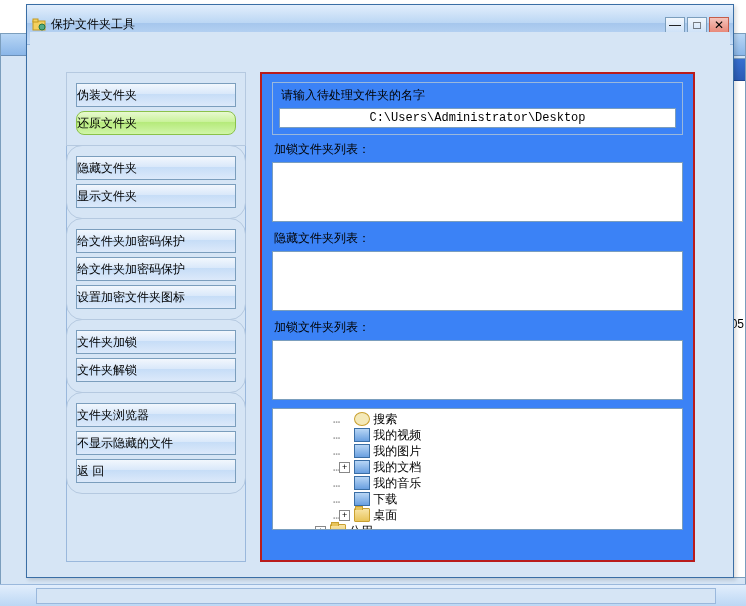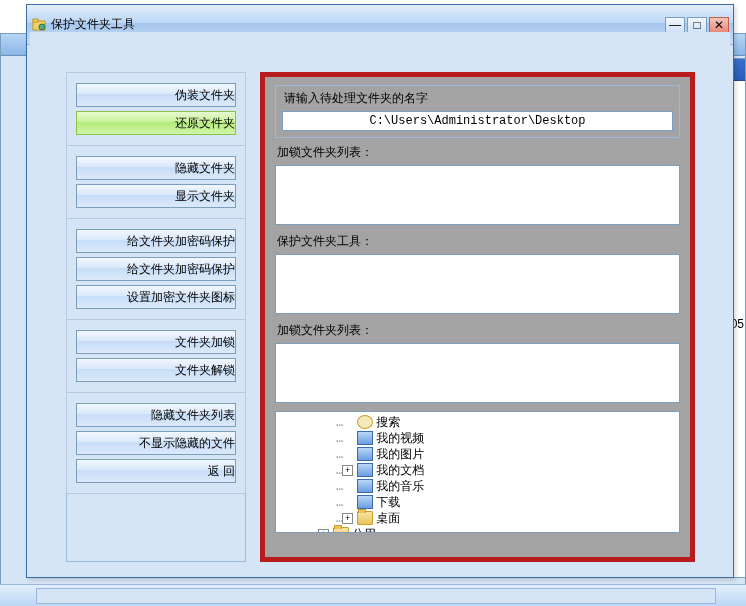--- a/index.html
+++ b/index.html
@@ -21,26 +21,26 @@
   .titlebar .title { flex: 1; color: #000; }
   .winctrl { display: flex; gap: 2px; }
   .winbtn { width: 20px; height: 16px; background: linear-gradient(#f2f7fd, #cfe2f8); border: 1px solid #7b9ebd; display: flex; align-items: center; justify-content: center; cursor: default; font-family: Arial; }
   .winbtn.close { background: linear-gradient(#f5c4bc, #e8897a); border-color: #c45d4a; }
 
   .client { position: absolute; left: 3px; right: 3px; top: 27px; bottom: 3px; background: #d6e5f5; }
 
   
   .sidebar { position: absolute; left: 36px; top: 40px; width: 180px; height: 490px; border: 1px solid #9ab8dc; background: #d6e5f5; }
   .sidegroup { border: 1px solid #b5c9e0; margin: -1px; padding: 6px 8px; }
-  .sidegroup + .sidegroup { margin-top: 0; }
-  .sidebtn { display: block; width: 160px; height: 24px; margin: 4px auto; border: 1px solid #7b9ebd; background: linear-gradient(#f2f7fd, #d9e8fa 45%, #c6ddf7 46%, #dce9fa); text-align: right; line-height: 22px; cursor: default; color: #000; }
-  .sidebtn.active { background: linear-gradient(#e8f9d0, #c9f29a 45%, #b5ea7a 46%, #d0f5a8); border-color: #8ac24a; }
-
-  
-  .main { position: absolute; left: 230px; top: 40px; width: 435px; height: 490px; border: 5px solid #b91c1c; background: #a3a3a3; padding: 8px 10px; }
+  .sidegroup + .sidegroup { margin-top: 0; border-radius: 16px; }
+  .sidebtn { display: block; width: 160px; height: 24px; margin: 4px auto; border: 1px solid #7b9ebd; background: linear-gradient(#f2f7fd, #d9e8fa 45%, #c6ddf7 46%, #dce9fa); text-align: left; line-height: 22px; cursor: default; color: #000; }
+  .sidebtn.active { background: linear-gradient(#e8f9d0, #c9f29a 45%, #b5ea7a 46%, #d0f5a8); border-color: #8ac24a; border-radius: 8px; }
+
+  
+  .main { position: absolute; left: 230px; top: 40px; width: 435px; height: 490px; border: 2px solid #b91c1c; background: #3b82f6; padding: 8px 10px; }
   .label { margin: 4px 0 4px 2px; color: #000; }
   .textbox { width: 100%; border: 1px solid #7b9ebd; background: #fff; padding: 2px 8px; font-family: "Courier New", monospace; height: 20px; text-align: center; }
   .listbox { width: 100%; height: 60px; border: 1px solid #7b9ebd; background: #fff; margin-bottom: 8px; }
   .pathgroup { border: 1px solid #9ab8dc; padding: 4px 6px 6px; margin-bottom: 6px; }
   .pathgroup .label { margin-top: 0; }
 
   
   .browser { width: 100%; height: 122px; border: 1px solid #7b9ebd; background: #fff; overflow: auto; position: relative; }
   .tree-inner { padding: 2px 0 2px 60px; }
   .tree-row { height: 16px; display: flex; align-items: center; white-space: nowrap; }
@@ -108,36 +108,36 @@
       <div class="sidegroup">
         <div class="sidebtn">给文件夹加密码保护</div>
         <div class="sidebtn">给文件夹加密码保护</div>
         <div class="sidebtn">设置加密文件夹图标</div>
       </div>
       <div class="sidegroup">
         <div class="sidebtn">文件夹加锁</div>
         <div class="sidebtn">文件夹解锁</div>
       </div>
       <div class="sidegroup">
-        <div class="sidebtn">隐藏文件夹列表</div>
+        <div class="sidebtn">文件夹浏览器</div>
         <div class="sidebtn">不显示隐藏的文件</div>
         <div class="sidebtn">返    回</div>
       </div>
     </div>
 
     <div class="main">
       <div class="pathgroup">
         <div class="label">请输入待处理文件夹的名字</div>
         <input class="textbox" type="text" value="C:\Users\Administrator\Desktop" style="">
       </div>
 
       <div class="label">加锁文件夹列表：</div>
       <div class="listbox"></div>
 
-      <div class="label">保护文件夹工具：</div>
+      <div class="label">隐藏文件夹列表：</div>
       <div class="listbox"></div>
 
       <div class="label">加锁文件夹列表：</div>
       <div class="listbox"></div>
 
       <div class="browser">
         <div class="tree-inner" id="tree-inner">
             <div class="tree-row">
               <span class="tree-dots">…</span>
               <span class="exp-spacer"></span>

